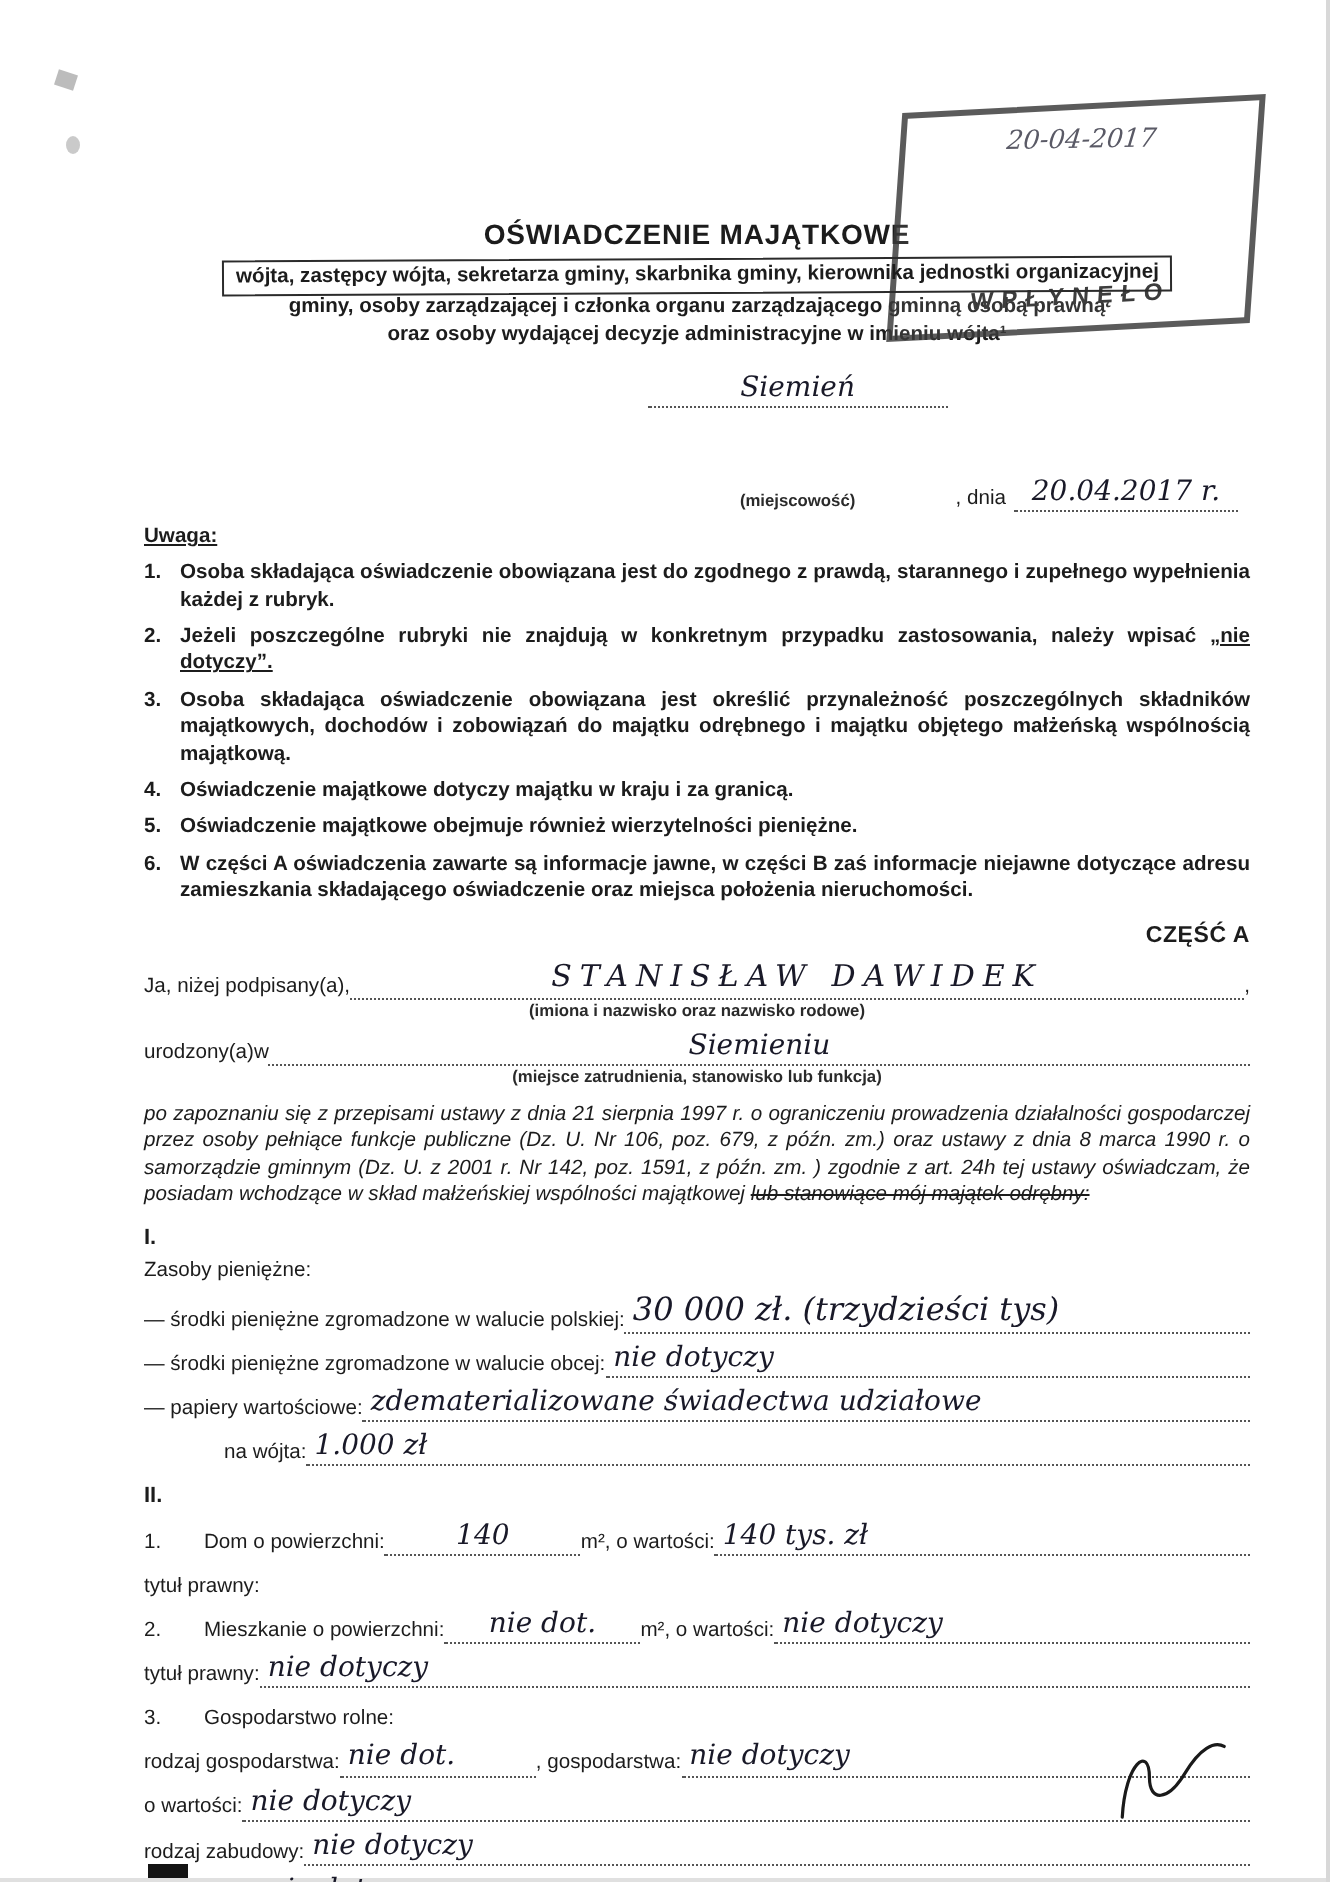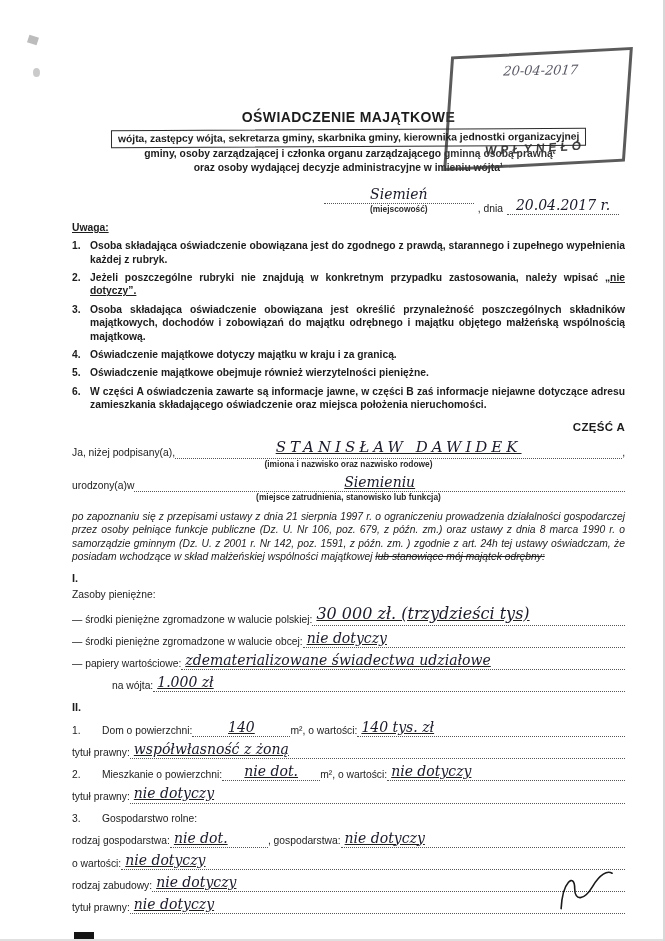--- a/index.html
+++ b/index.html
@@ -6,36 +6,36 @@
   .page{
     position:relative;width:665px;height:941px;background:#fff;overflow:hidden;
     font-family:"Liberation Sans", sans-serif;color:#1c1c1c;font-size:10.3px;line-height:1.3;
     box-shadow: inset -2px 0 0 #d8d8d8, inset 0 -2px 0 #e0e0e0;
   }
   .content{padding:108px 40px 0 72px;}
   .title{text-align:center;font-weight:bold;font-size:14px;letter-spacing:.4px;}
   .subtitle{text-align:center;font-weight:bold;margin-top:3px;line-height:1.35;}
   .boxed{display:inline-block;border:1.6px solid #2b2b2b;padding:1px 6px;transform:rotate(-.3deg);}
   .pd{display:flex;align-items:flex-end;justify-content:flex-end;margin:10px 6px 2px 0;gap:4px;}
-  .pd-col{display:flex;flex-direction:column;align-items:center;width:150px;}
+  .pd-col{display:flex;flex-direction:column;align-items:center;width:150px;gap:41px;}
   .pd-fill{width:100%;border-bottom:1.4px dotted #555;text-align:center;}
   .pd-fill2{width:112px;border-bottom:1.4px dotted #555;text-align:center;}
   .caption{font-size:8.4px;color:#2a2a2a;text-align:center;font-weight:bold;}
   .hw{font-family:"DejaVu Serif", serif;font-style:italic;font-size:14px;color:#191928;white-space:nowrap;}
   .hw-big{font-size:16px;}
   .name-hw{letter-spacing:4px;font-size:15px;}
   .uwaga-label{font-weight:bold;margin-top:6px;text-decoration:underline;}
   .li{display:flex;gap:6px;margin-top:5px;}
   .li-num{font-weight:bold;width:12px;flex:none;}
   .li-txt{font-weight:bold;text-align:justify;flex:1;}
   .bold-ul{font-weight:bold;text-decoration:underline;}
   .part-head{font-weight:bold;font-size:11.5px;margin-top:9px;letter-spacing:.3px;text-align:right;}
   .row{display:flex;align-items:flex-end;min-height:19px;margin-top:3px;}
   .lbl{white-space:nowrap;}
-  .fill{flex:1;border-bottom:1.4px dotted #555;min-height:15px;display:flex;align-items:center;padding:0 4px;text-decoration:underline;}
+  .fill{flex:1;border-bottom:1.4px dotted #555;min-height:15px;display:flex;align-items:center;padding:0 4px;}
   .fill.center{justify-content:center;}
   .fill.short{flex:0 0 90px;}
   .legal{text-align:justify;margin:7px 0 0 0;font-style:italic;}
   .struck{text-decoration:line-through;}
   .sec-head{font-weight:bold;font-size:11px;margin-top:8px;}
   .sec-title{margin-top:2px;}
   .indent{padding-left:40px;}
   .num2{width:30px;flex:none;}
   .stamp{
     position:absolute;right:36px;top:52px;width:168px;height:94px;
@@ -174,23 +174,20 @@
       <span class="fill short center">
           <span class="hw">140</span>
         </span>
       <span class="lbl">m², o wartości:</span>
       <span class="fill">
           <span class="hw">140 tys. zł</span>
         </span>
     </div>
     <div class="row">
       <span class="lbl">tytuł prawny:</span>
-      <span class="fill">
-          <span class="hw">współwłasność z żoną</span>
-        </span>
     </div>
 
     <div class="row">
       <span class="num2">2.</span>
       <span class="lbl">Mieszkanie o powierzchni:</span>
       <span class="fill short center">
           <span class="hw">nie dot.</span>
         </span>
       <span class="lbl">m², o wartości:</span>
       <span class="fill">

